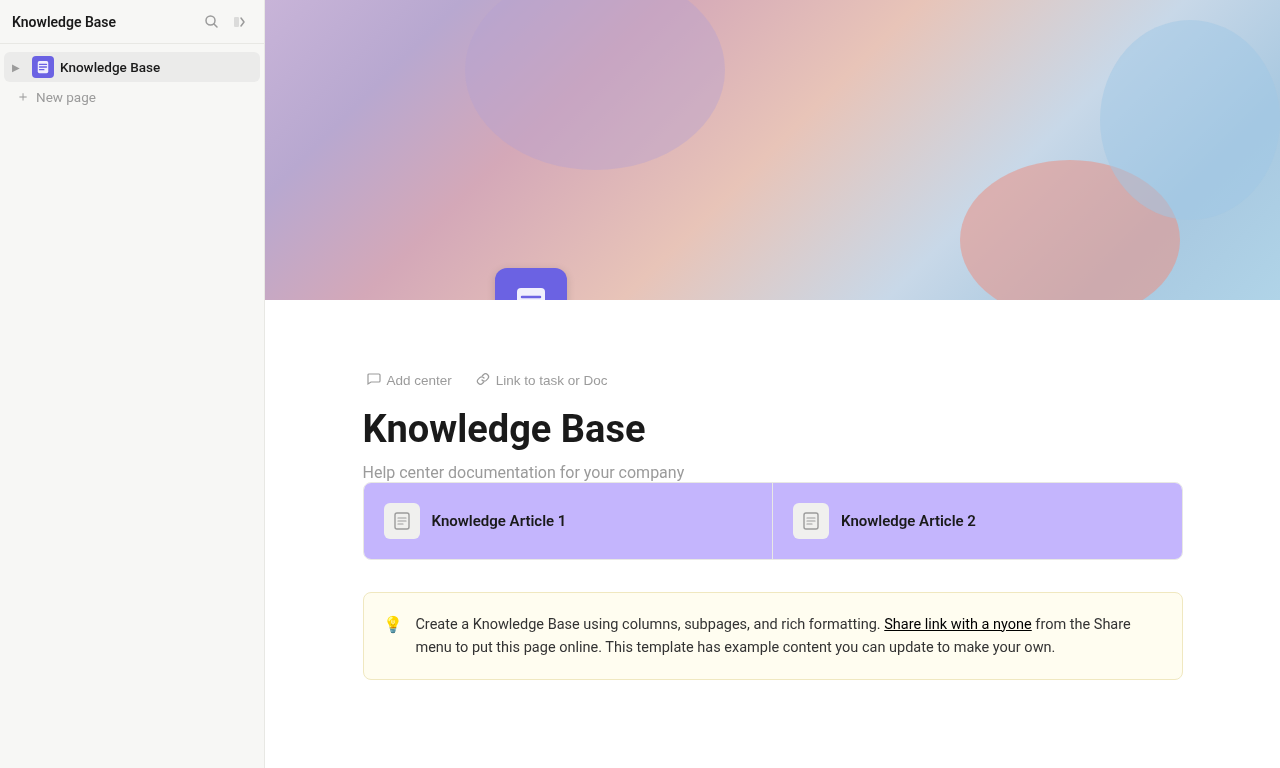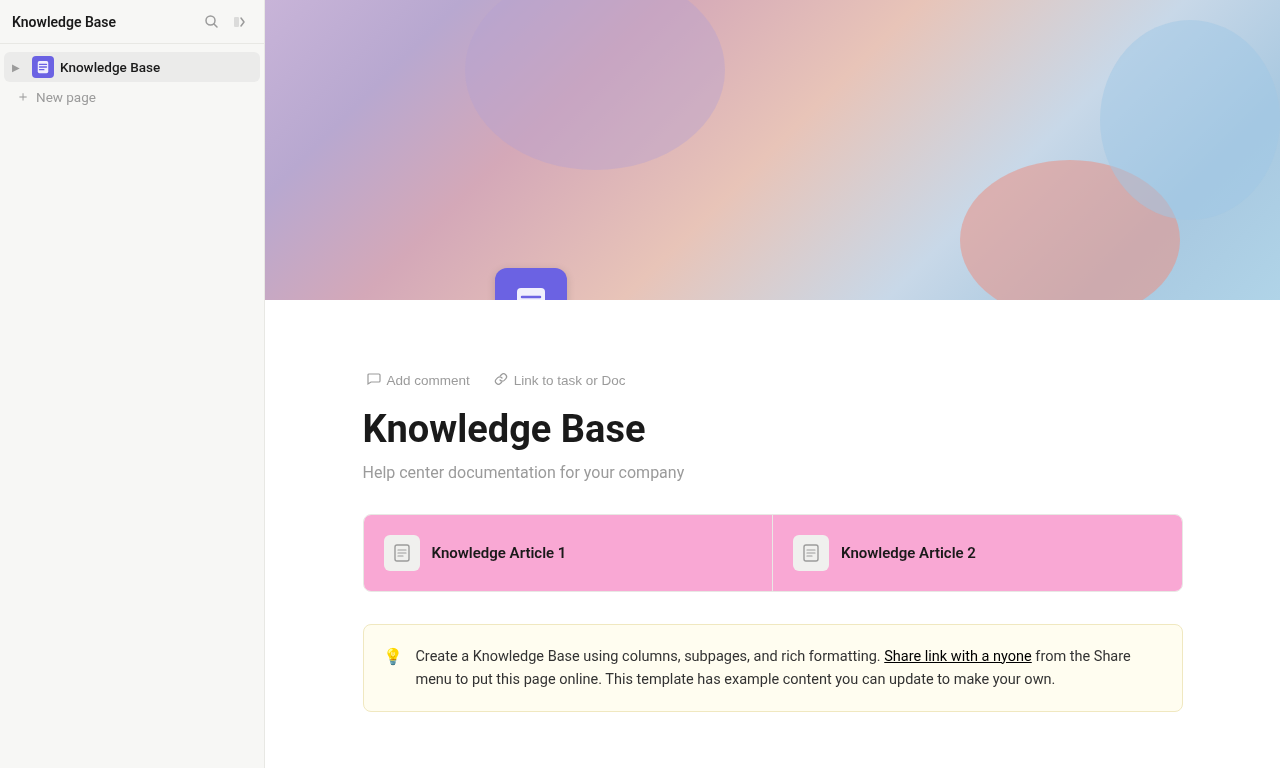--- a/index.html
+++ b/index.html
@@ -204,40 +204,39 @@
     .page-title {
       font-size: 38px;
       font-weight: 700;
       color: #1a1a1a;
       margin-bottom: 10px;
       line-height: 1.2;
     }
     .page-subtitle {
       font-size: 16px;
       color: #9b9b9b;
-      margin-bottom: 32px;
     }
 
     
     .articles-grid {
       display: flex;
       gap: 0;
       margin-bottom: 32px;
       border: 1px solid #e8e8e4;
       border-radius: 8px;
       overflow: hidden;
     }
     .article-card {
       flex: 1;
       display: flex;
       align-items: center;
       gap: 12px;
       padding: 20px 20px;
       cursor: pointer;
-      background: #f9a8d4;
+      background: #c4b5fd;
       transition: background 0.15s;
     }
     .article-card + .article-card {
       border-left: 1px solid #e8e8e4;
     }
     .article-card-icon {
       width: 36px;
       height: 36px;
       background: #f0f0ee;
       border-radius: 6px;
@@ -353,21 +352,21 @@
 
   <div class="content-area">
 
     <div class="action-bar">
       <button class="action-btn">
         <span class="action-btn-icon">
           <svg width="14" height="14" viewBox="0 0 14 14" fill="none">
             <path d="M2 2h10a1 1 0 0 1 1 1v6a1 1 0 0 1-1 1H4l-3 2V3a1 1 0 0 1 1-1z" stroke="#9b9b9b" stroke-width="1.2"></path>
           </svg>
         </span>
-        <span>Add comment</span>
+        <span>Add center</span>
       </button>
       <button class="action-btn">
         <span class="action-btn-icon">
           <svg width="14" height="14" viewBox="0 0 14 14" fill="none">
             <path d="M6 8a3 3 0 0 0 4.243.364l1.414-1.414a3 3 0 0 0-4.243-4.243L6.364 3.757" stroke="#9b9b9b" stroke-width="1.2" stroke-linecap="round"></path>
             <path d="M8 6a3 3 0 0 0-4.243-.364L2.343 7.05a3 3 0 0 0 4.243 4.243l1.05-1.05" stroke="#9b9b9b" stroke-width="1.2" stroke-linecap="round"></path>
           </svg>
         </span>
         <span>Link to task or Doc</span>
       </button>

